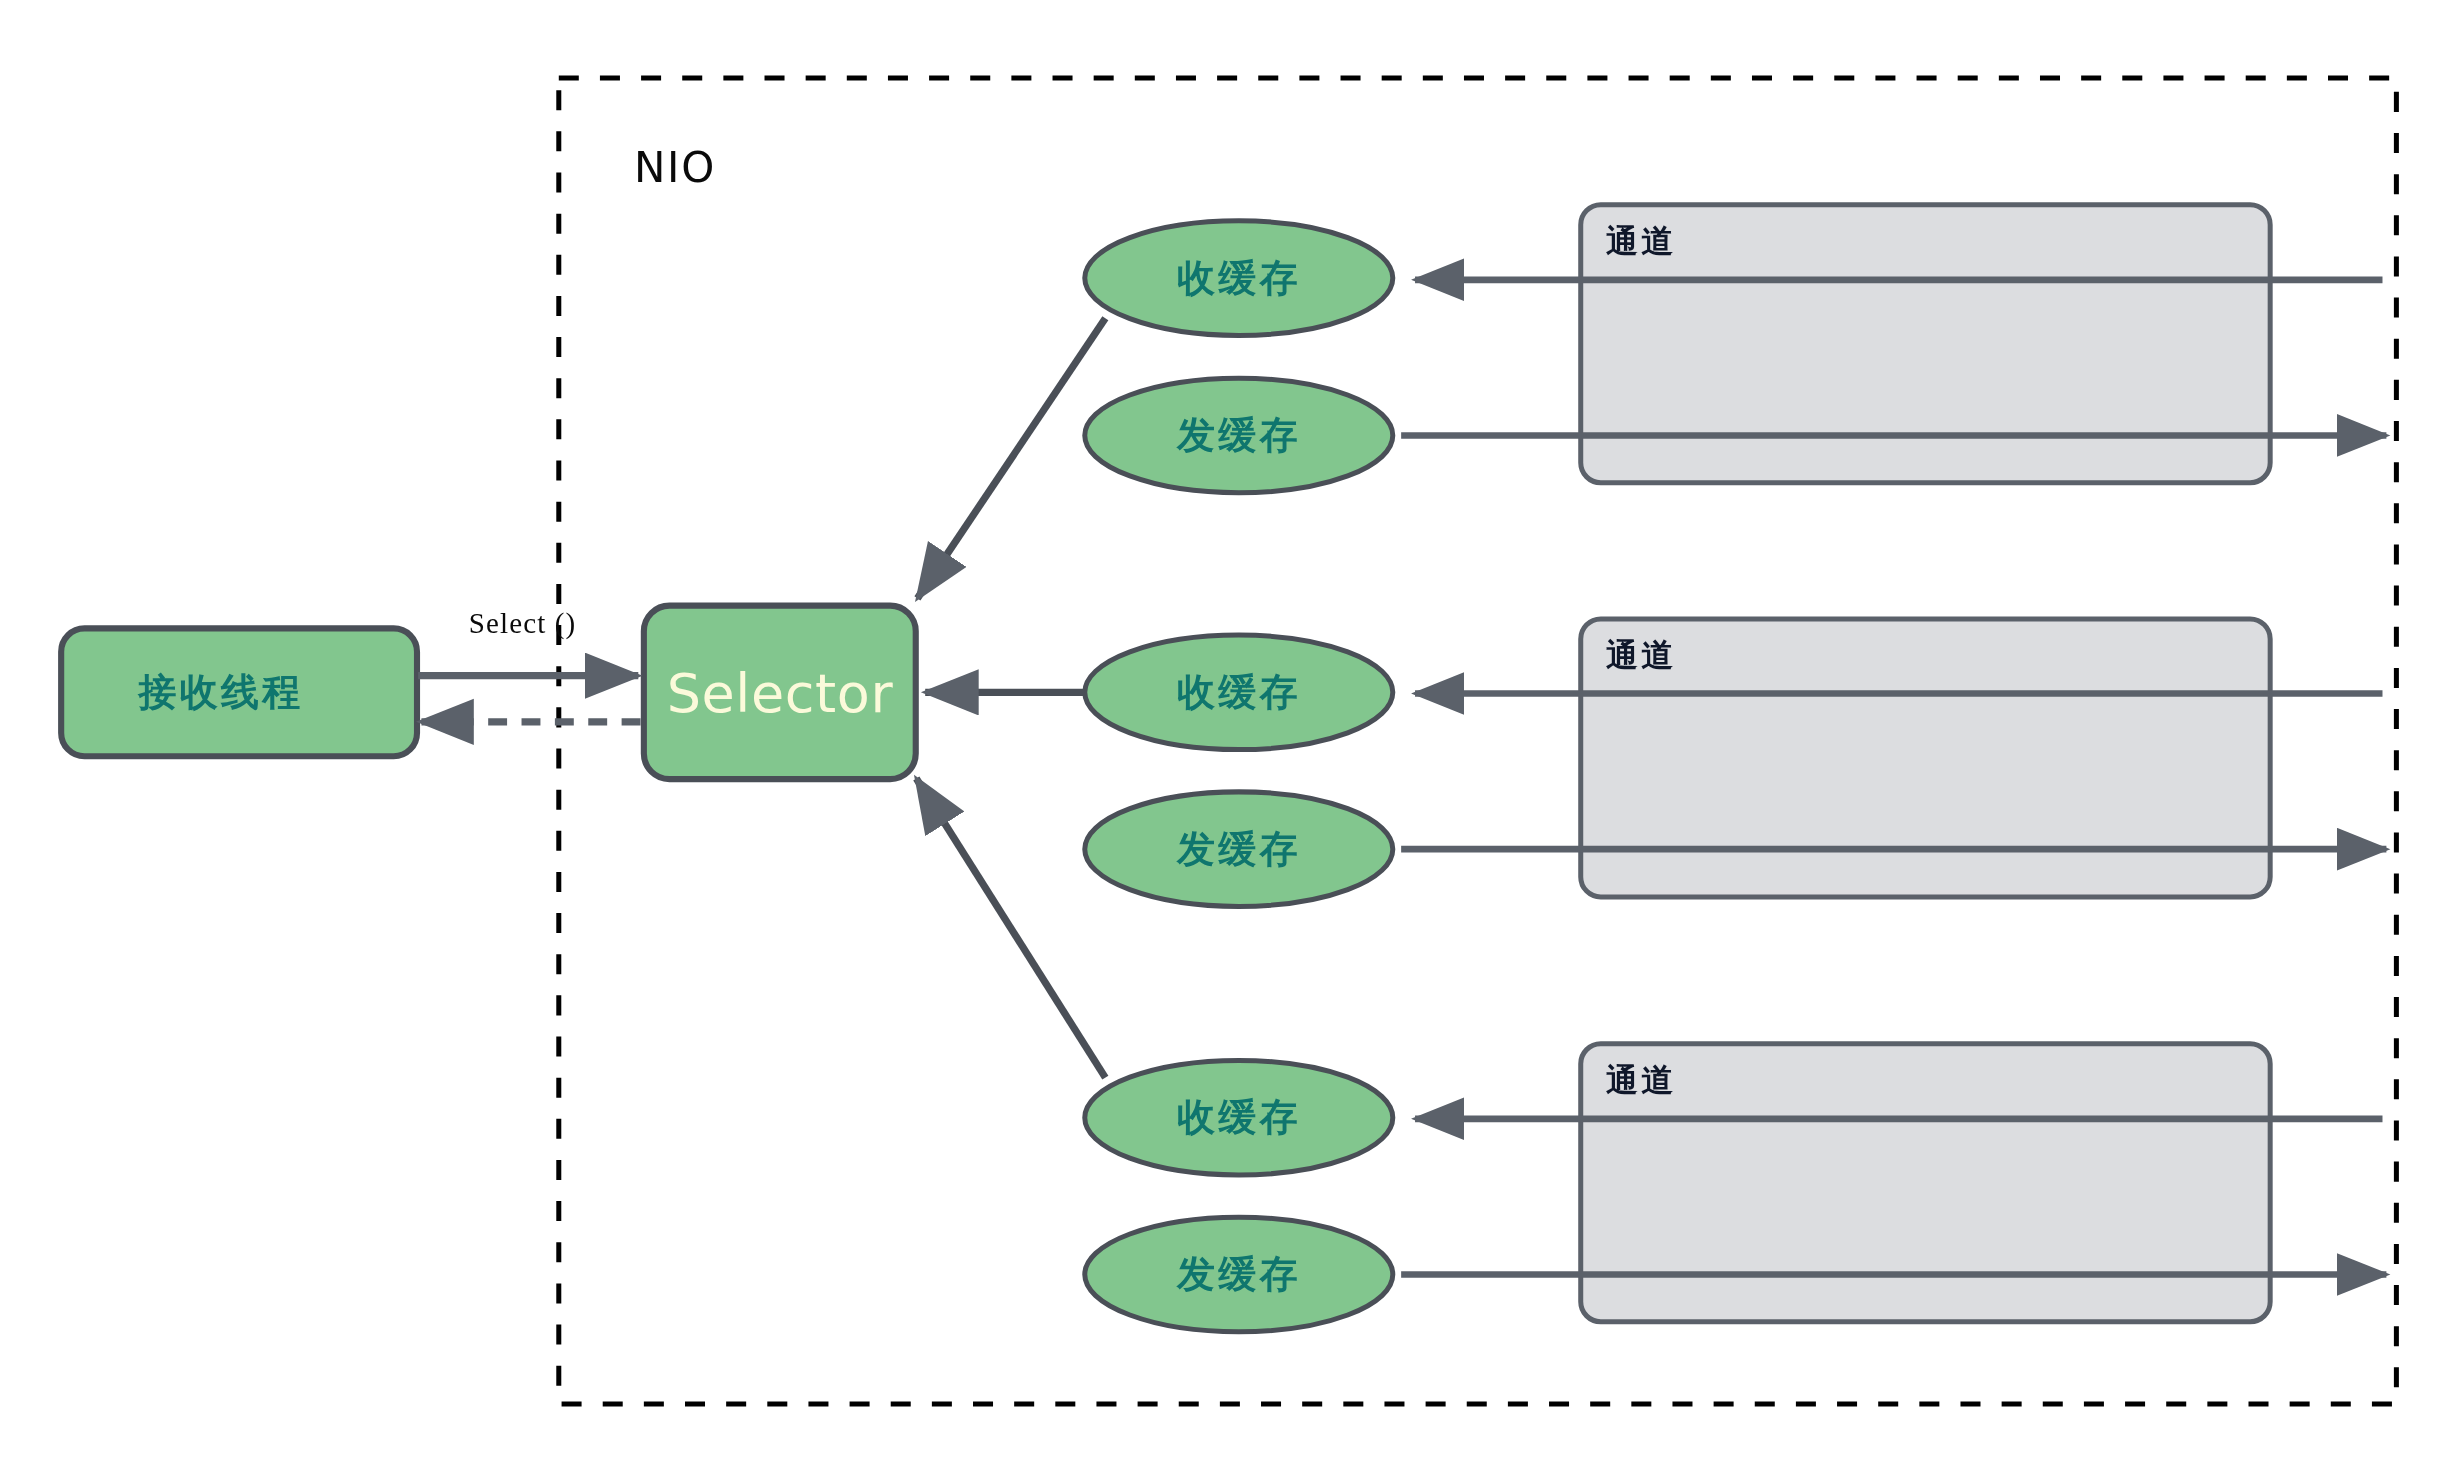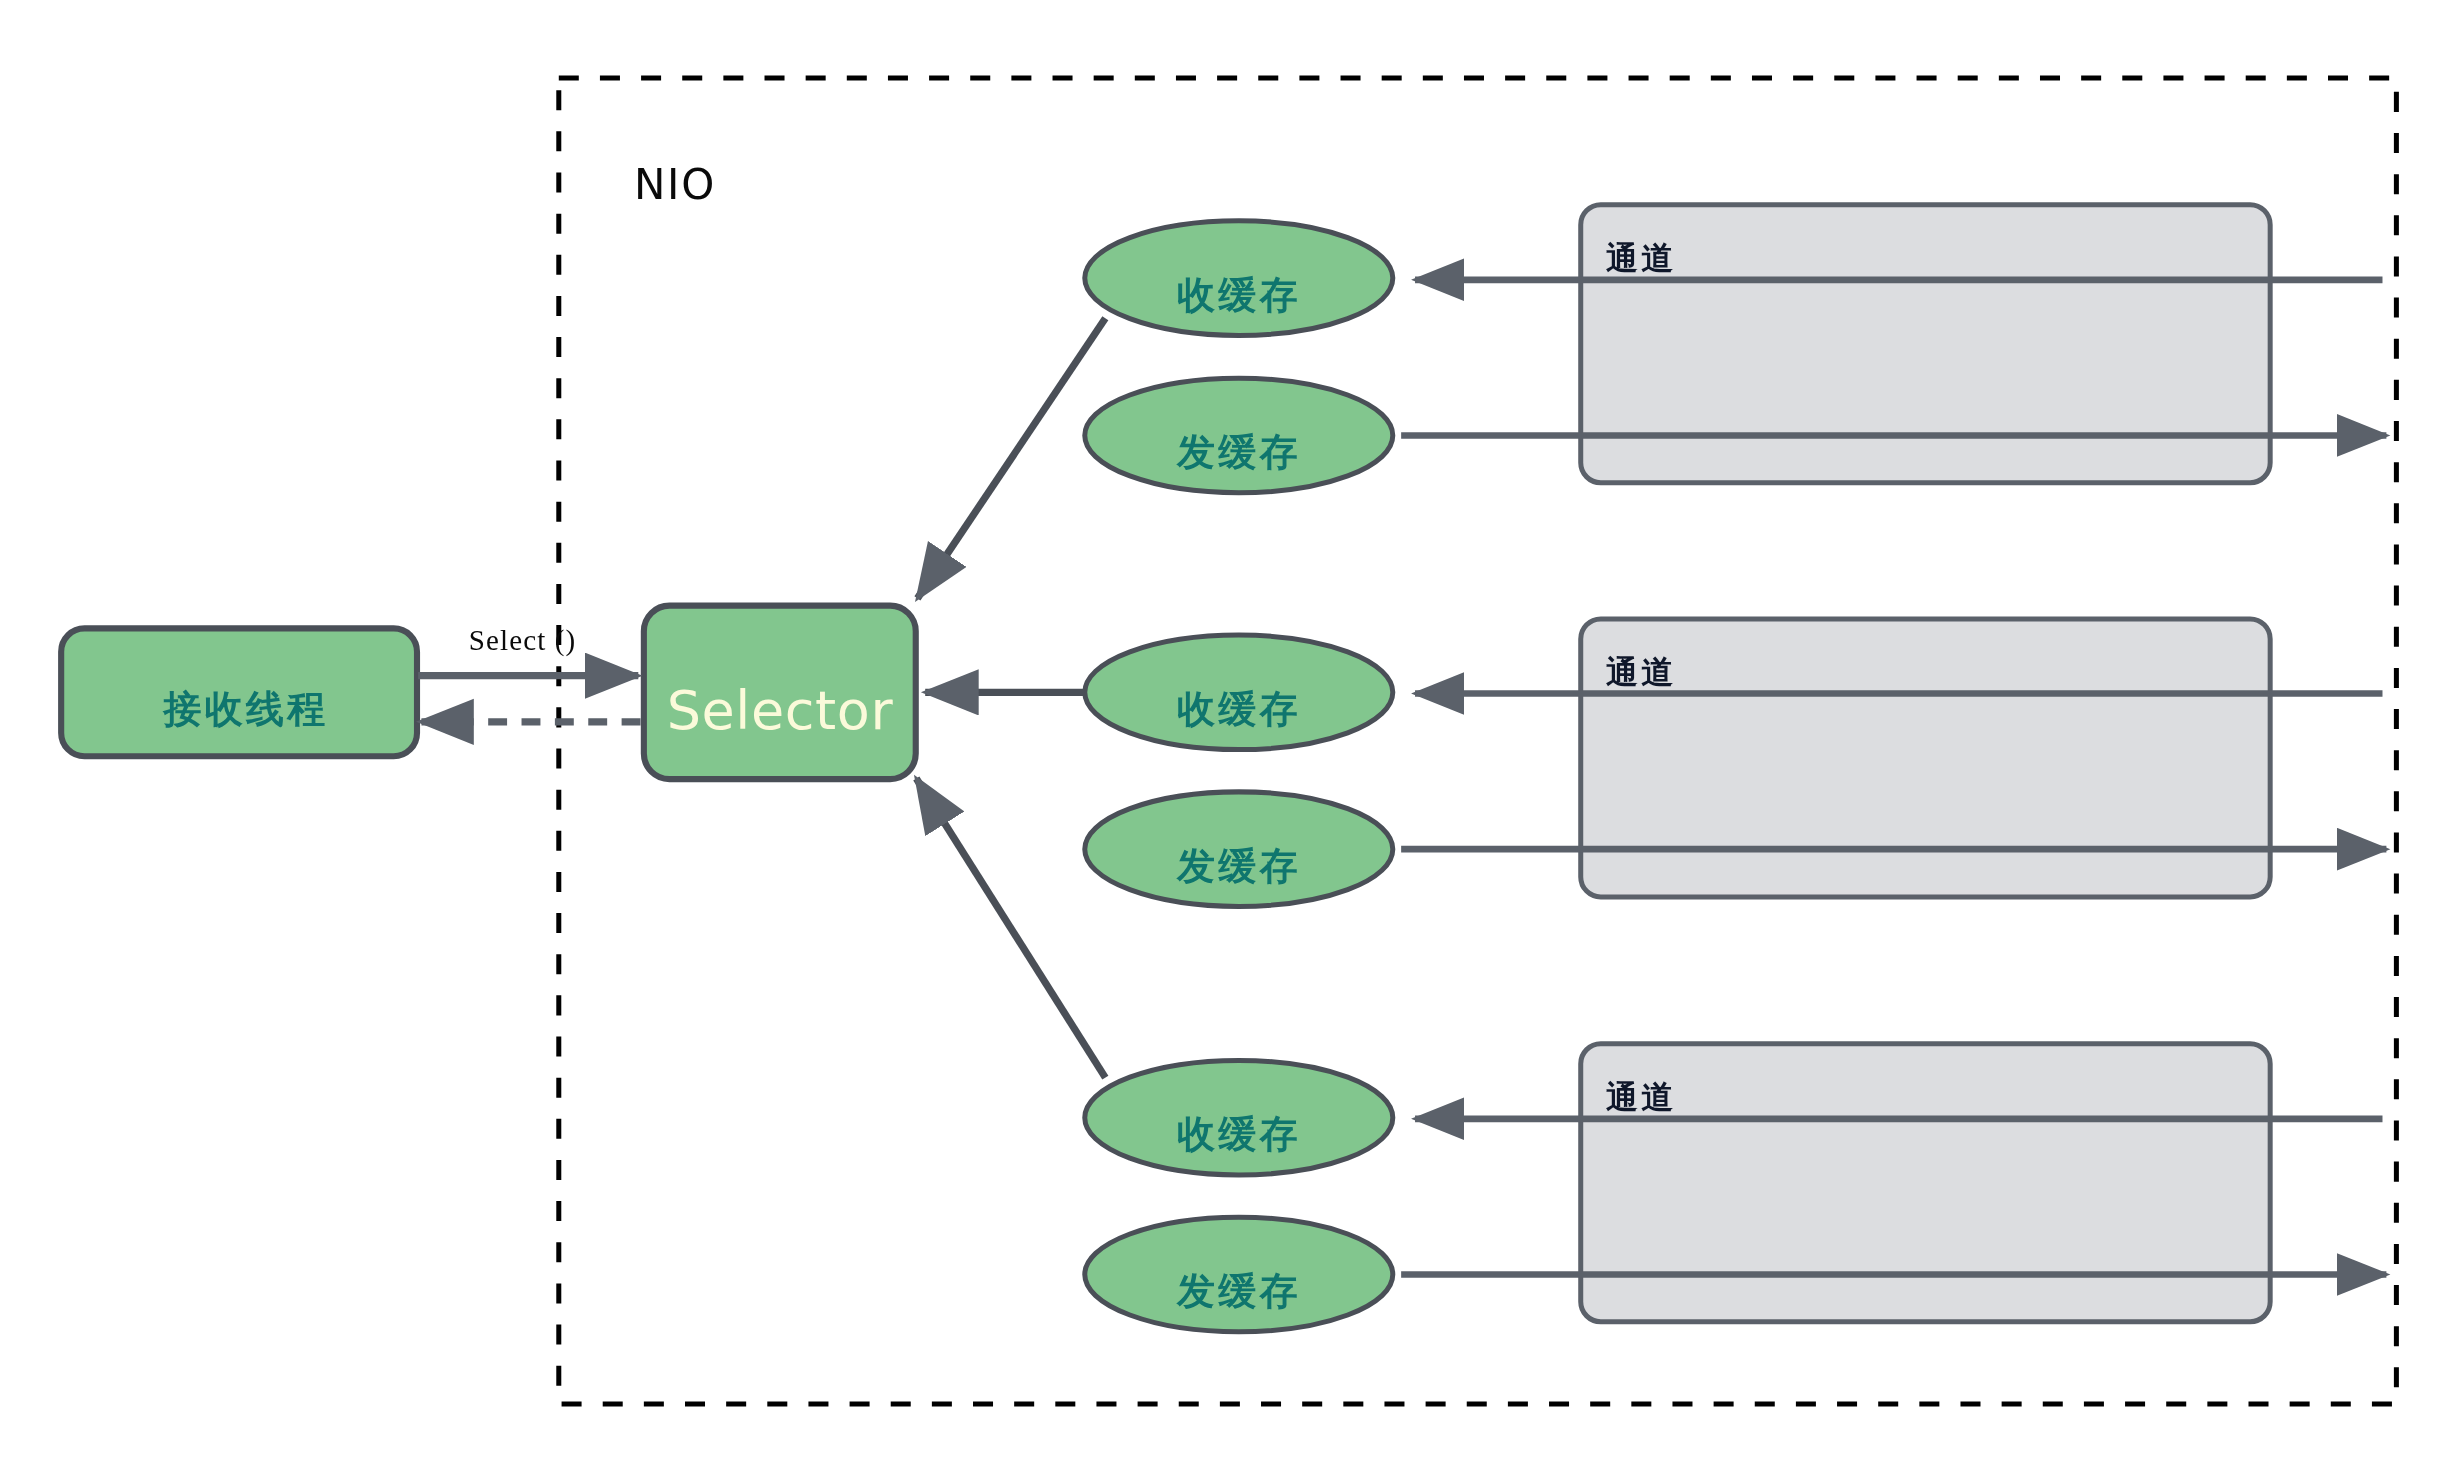--- a/index.html
+++ b/index.html
@@ -25,21 +25,20 @@
   }
   .node-label {
     position: absolute;
     display: flex;
     align-items: center;
     justify-content: center;
     text-align: center;
     pointer-events: none;
     white-space: nowrap;
     font-family: "DejaVu Sans", "Liberation Sans", sans-serif;
-    margin-top: 17px;
   }
   .cream-text {
     color: #0f766e;
     font-size: 38px;
     letter-spacing: 3.3px;
     font-weight: 700;
   }
   .selector-text {
     color: #fbfada;
     font-size: 54px;
@@ -111,21 +110,21 @@
 
     <rect x="110" y="1130" width="640" height="230" rx="42" ry="42" fill="#82c68e" stroke="#4a4f57" stroke-width="11"></rect>
 
     <line x1="752" y1="1215" x2="1148" y2="1215" stroke="#5b616a" stroke-width="13" marker-end="url(#arrow-gray)"></line>
 
     <line x1="1152" y1="1298" x2="756" y2="1298" stroke="#5b616a" stroke-width="13" stroke-dasharray="34 26" marker-end="url(#arrow-gray)"></line>
   </svg>
 
   <div class="node-label nio-text" style="left:634px; top:142px; width:145px; height:50px; justify-content:flex-start;">NIO</div>
 
-  <div class="node-label cream-text" style="left:68px; top:628px; width:356px; height:128px;text-align:center;">接收线程</div>
+  <div class="node-label cream-text" style="left:43px; top:628px; width:356px; height:128px;text-align:center;">接收线程</div>
 
   <div class="node-label selector-text" style="left:644px; top:606px; width:272px; height:174px;">Selector</div>
 
   <div class="node-label edge-text" style="left:428px; top:601px; width:189px; height:44px;font-family:Liberation Serif, serif;">Select ()</div>
 
   <div class="node-label cream-text" style="left:1085px; top:221px; width:308px; height:115px;">收缓存</div>
   <div class="node-label cream-text" style="left:1085px; top:378px; width:308px; height:115px;">发缓存</div>
   <div class="node-label channel-text" style="left:1606px; top:220px; width:145px; height:44px; justify-content:flex-start;">通道</div>
 
   <div class="node-label cream-text" style="left:1085px; top:635px; width:308px; height:115px;">收缓存</div>

